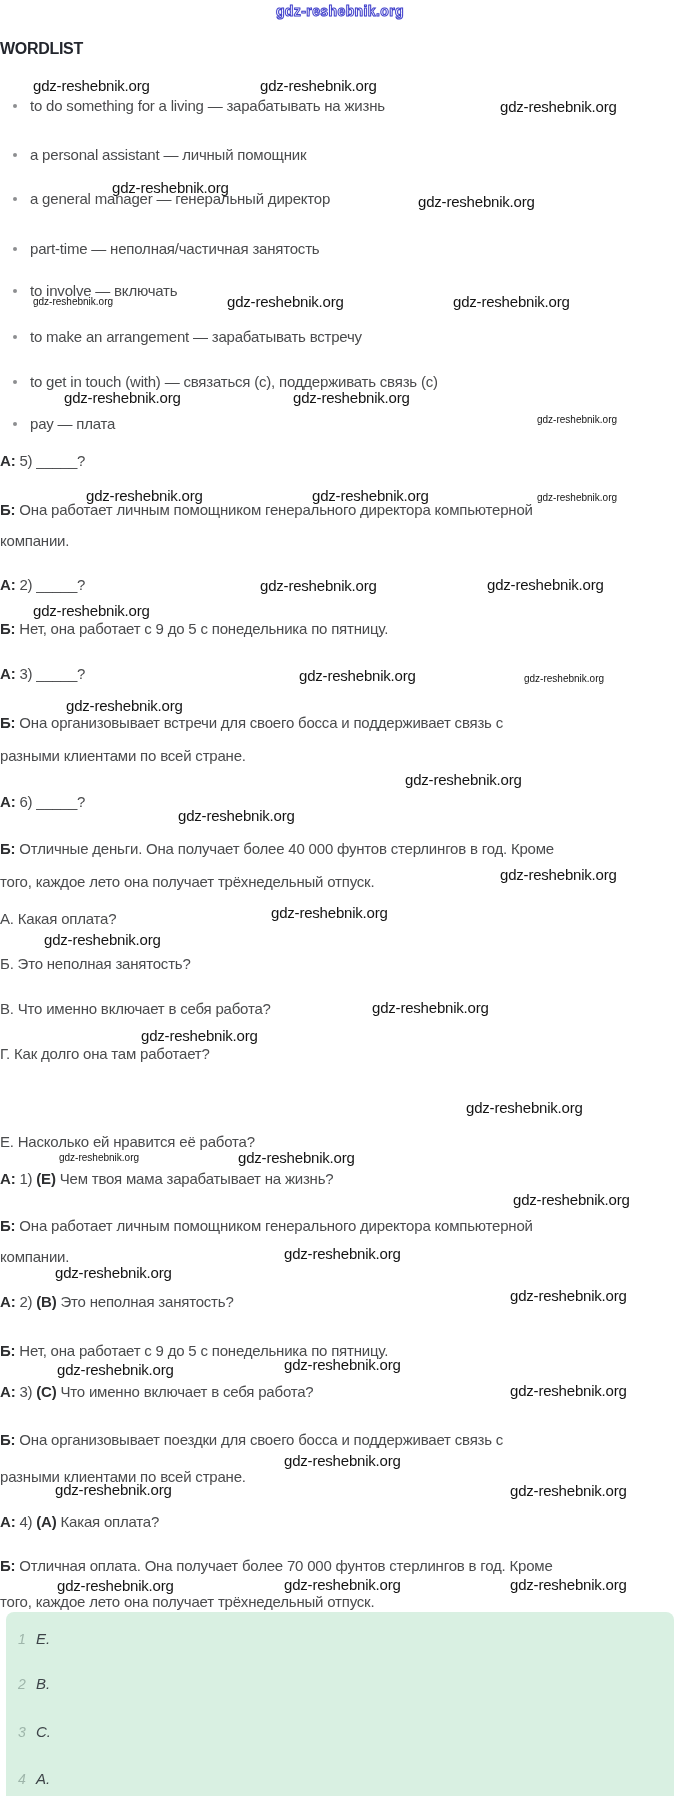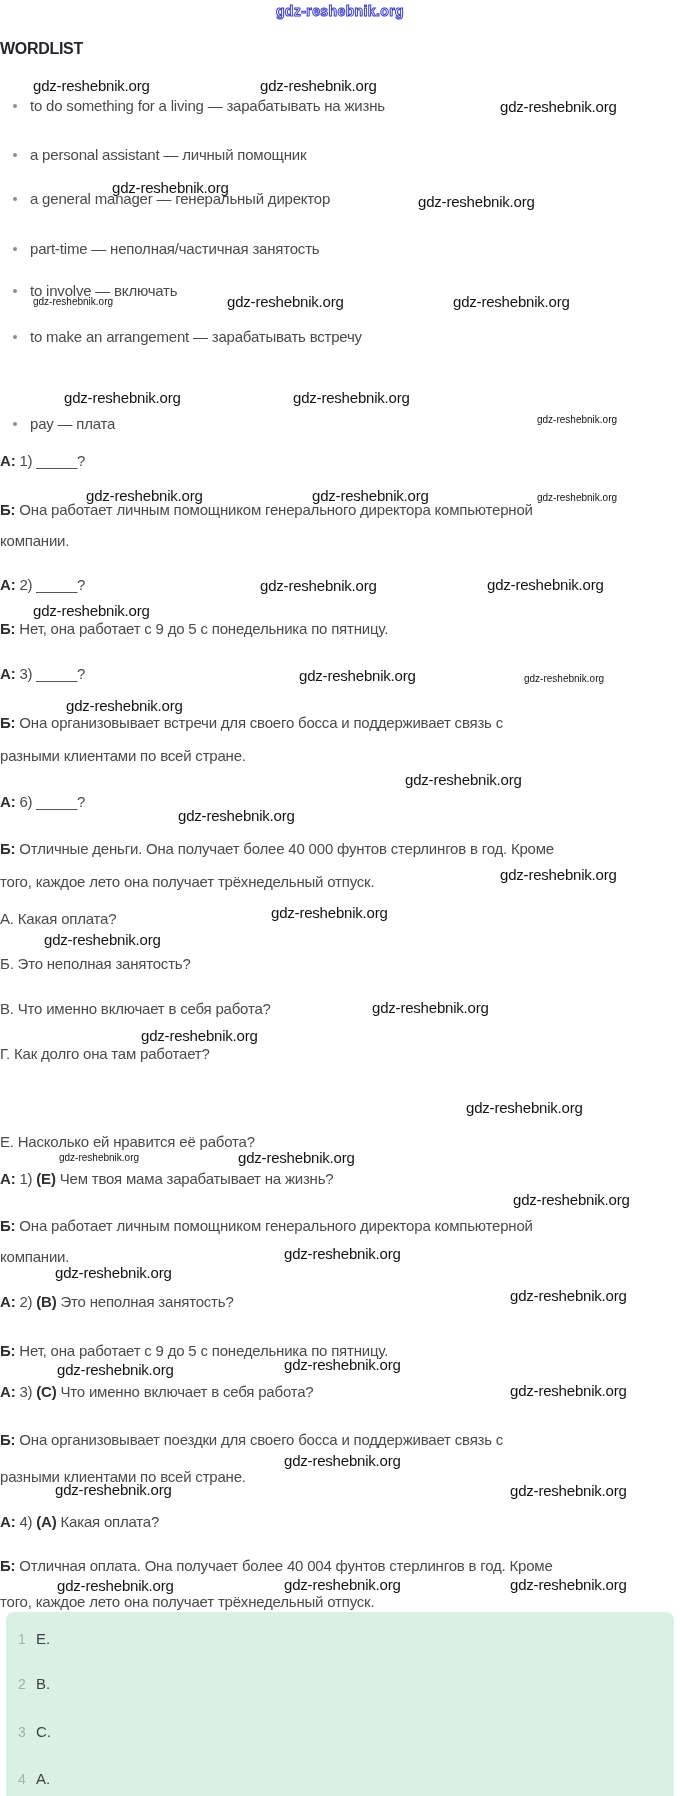--- a/index.html
+++ b/index.html
@@ -30,21 +30,21 @@
   .line{
     position:absolute;left:0;font-size:15px;line-height:17px;letter-spacing:-0.2px;
     white-space:nowrap;color:var(--text);
   }
   .bullet-item{position:absolute;left:13px;font-size:15px;line-height:17px;letter-spacing:-0.2px;white-space:nowrap;}
   .dot{display:inline-block;width:4px;height:4px;border-radius:50%;background:#8d8e90;vertical-align:3px;margin-right:13px;}
   .speaker{font-weight:bold;color:var(--speaker);}
   .ansletter{font-weight:bold;color:var(--speaker);}
   .answers-panel{
     position:absolute;left:6px;top:1612px;width:668px;height:184px;
-    background:var(--answers_bg);border-radius:8px 8px 0 0;
+    background:var(--answers_bg);border-radius:8px 8px 0 0;font-style:italic;
   }
   .ans-row{position:absolute;left:12px;font-size:15px;line-height:17px;white-space:nowrap;}
   .ans-num{display:inline-block;width:14px;color:var(--answer_number);font-size:14px;}
   .ans-letter{color:var(--answer_letter);margin-left:4px;}
 </style>
 </head>
 <body>
 
 <div class="page">
 
@@ -98,23 +98,24 @@
   <div class="wm sm" style="left:537px;top:492px">gdz-reshebnik.org</div>
   <div class="wm sm" style="left:524px;top:673px">gdz-reshebnik.org</div>
   <div class="wm sm" style="left:59px;top:1152px">gdz-reshebnik.org</div>
 
   <div class="bullet-item" style="top:97px"><span class="dot"></span><span>to do something for a living — зарабатывать на жизнь</span></div>
   <div class="bullet-item" style="top:190px"><span class="dot"></span><span>a general manager — генеральный директор</span></div>
   <div class="bullet-item" style="top:146px"><span class="dot"></span><span>a personal assistant — личный помощник</span></div>
   <div class="bullet-item" style="top:240px"><span class="dot"></span><span>part-time — неполная/частичная занятость</span></div>
   <div class="bullet-item" style="top:282px"><span class="dot"></span><span>to involve — включать</span></div>
   <div class="bullet-item" style="top:328px"><span class="dot"></span><span>to make an arrangement — зарабатывать встречу</span></div>
+  <div class="bullet-item" style="top:373px"><span class="dot"></span><span>to get in touch (with) — связаться (с), поддерживать связь (с)</span></div>
   <div class="bullet-item" style="top:415px"><span class="dot"></span><span>pay — плата</span></div>
 
-  <div class="line" style="top:452px"><b class="speaker">А:</b> <span>1) _____?</span></div>
+  <div class="line" style="top:452px"><b class="speaker">А:</b> <span>5) _____?</span></div>
   <div class="line" style="top:501px"><b class="speaker">Б:</b> <span>Она работает личным помощником генерального директора компьютерной</span></div>
   <div class="line" style="top:532px"><span>компании.</span></div>
   <div class="line" style="top:576px"><b class="speaker">А:</b> <span>2) _____?</span></div>
   <div class="line" style="top:620px"><b class="speaker">Б:</b> <span>Нет, она работает с 9 до 5 с понедельника по пятницу.</span></div>
   <div class="line" style="top:665px"><b class="speaker">А:</b> <span>3) _____?</span></div>
   <div class="line" style="top:714px"><b class="speaker">Б:</b> <span>Она организовывает встречи для своего босса и поддерживает связь с</span></div>
   <div class="line" style="top:747px"><span>разными клиентами по всей стране.</span></div>
   <div class="line" style="top:793px"><b class="speaker">А:</b> <span>6) _____?</span></div>
   <div class="line" style="top:840px"><b class="speaker">Б:</b> <span>Отличные деньги. Она получает более 40 000 фунтов стерлингов в год. Кроме</span></div>
   <div class="line" style="top:873px"><span>того, каждое лето она получает трёхнедельный отпуск.</span></div>
@@ -127,21 +128,21 @@
 
   <div class="line" style="top:1170px"><b class="speaker">А:</b> <span>1)</span> <b class="ansletter">(E)</b> <span>Чем твоя мама зарабатывает на жизнь?</span></div>
   <div class="line" style="top:1217px"><b class="speaker">Б:</b> <span>Она работает личным помощником генерального директора компьютерной</span></div>
   <div class="line" style="top:1248px"><span>компании.</span></div>
   <div class="line" style="top:1293px"><b class="speaker">А:</b> <span>2)</span> <b class="ansletter">(B)</b> <span>Это неполная занятость?</span></div>
   <div class="line" style="top:1342px"><b class="speaker">Б:</b> <span>Нет, она работает с 9 до 5 с понедельника по пятницу.</span></div>
   <div class="line" style="top:1383px"><b class="speaker">А:</b> <span>3)</span> <b class="ansletter">(C)</b> <span>Что именно включает в себя работа?</span></div>
   <div class="line" style="top:1431px"><b class="speaker">Б:</b> <span>Она организовывает поездки для своего босса и поддерживает связь с</span></div>
   <div class="line" style="top:1468px"><span>разными клиентами по всей стране.</span></div>
   <div class="line" style="top:1513px"><b class="speaker">А:</b> <span>4)</span> <b class="ansletter">(A)</b> <span>Какая оплата?</span></div>
-  <div class="line" style="top:1557px"><b class="speaker">Б:</b> <span>Отличная оплата. Она получает более 40 004 фунтов стерлингов в год. Кроме</span></div>
+  <div class="line" style="top:1557px"><b class="speaker">Б:</b> <span>Отличная оплата. Она получает более 70 000 фунтов стерлингов в год. Кроме</span></div>
   <div class="line" style="top:1593px"><span>того, каждое лето она получает трёхнедельный отпуск.</span></div>
 
   <div class="answers-panel">
     <div class="ans-row" style="top:18px"><span class="ans-num">1</span><span class="ans-letter">E.</span></div>
     <div class="ans-row" style="top:63px"><span class="ans-num">2</span><span class="ans-letter">B.</span></div>
     <div class="ans-row" style="top:111px"><span class="ans-num">3</span><span class="ans-letter">C.</span></div>
     <div class="ans-row" style="top:158px"><span class="ans-num">4</span><span class="ans-letter">A.</span></div>
   </div>
 
 </div>

